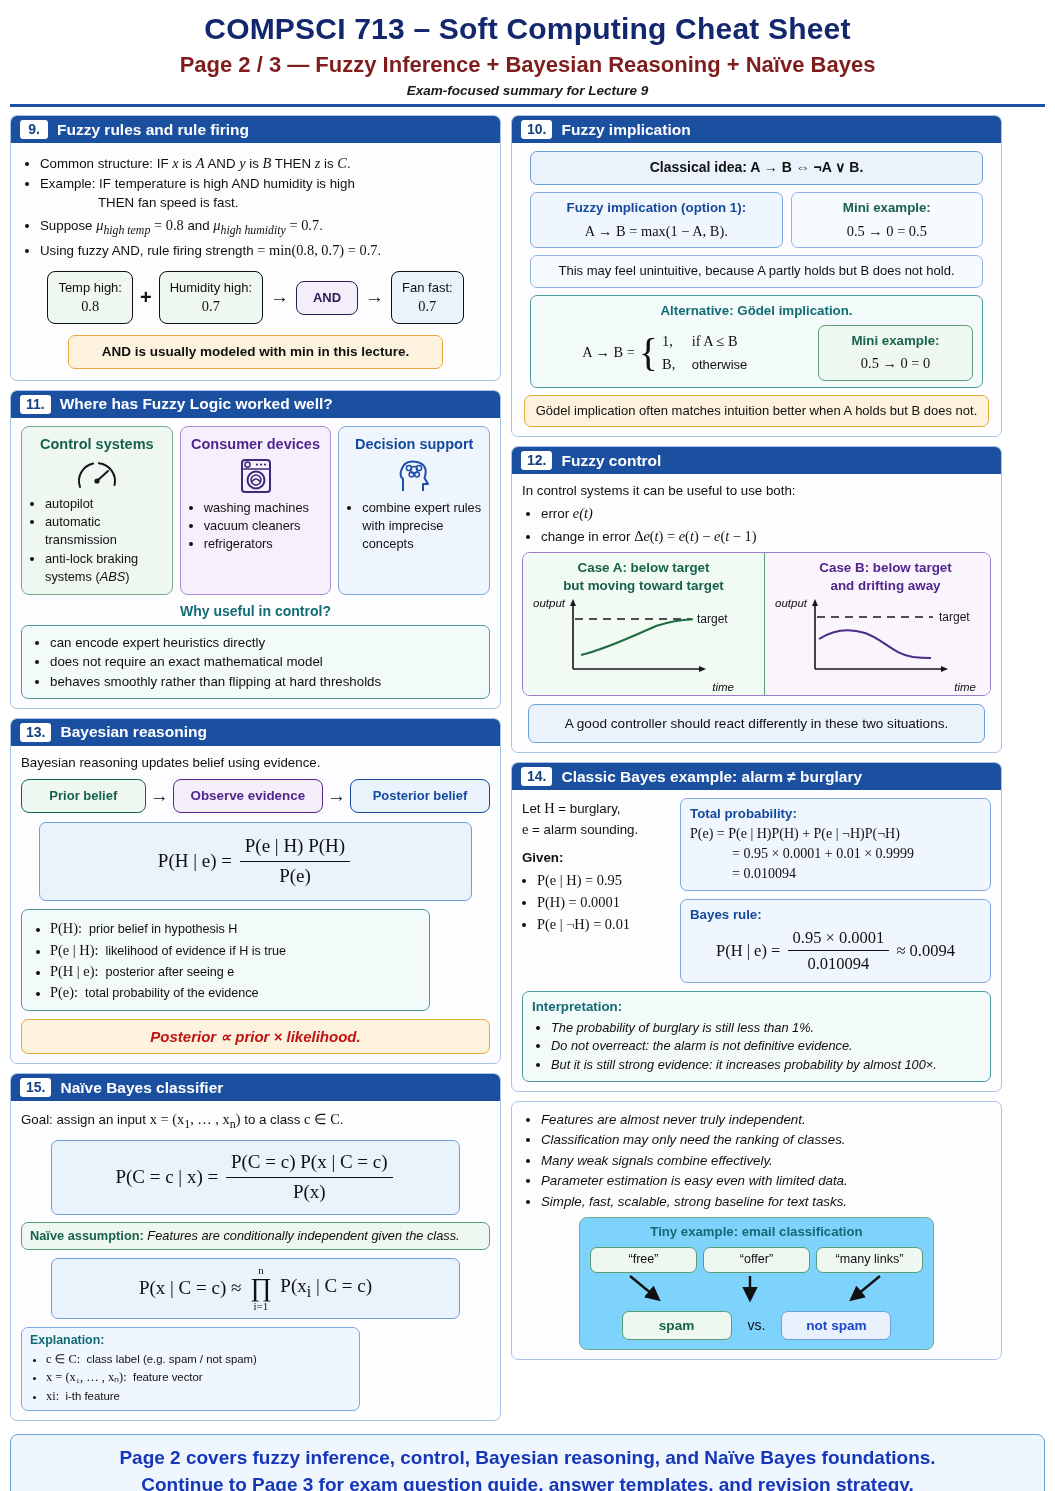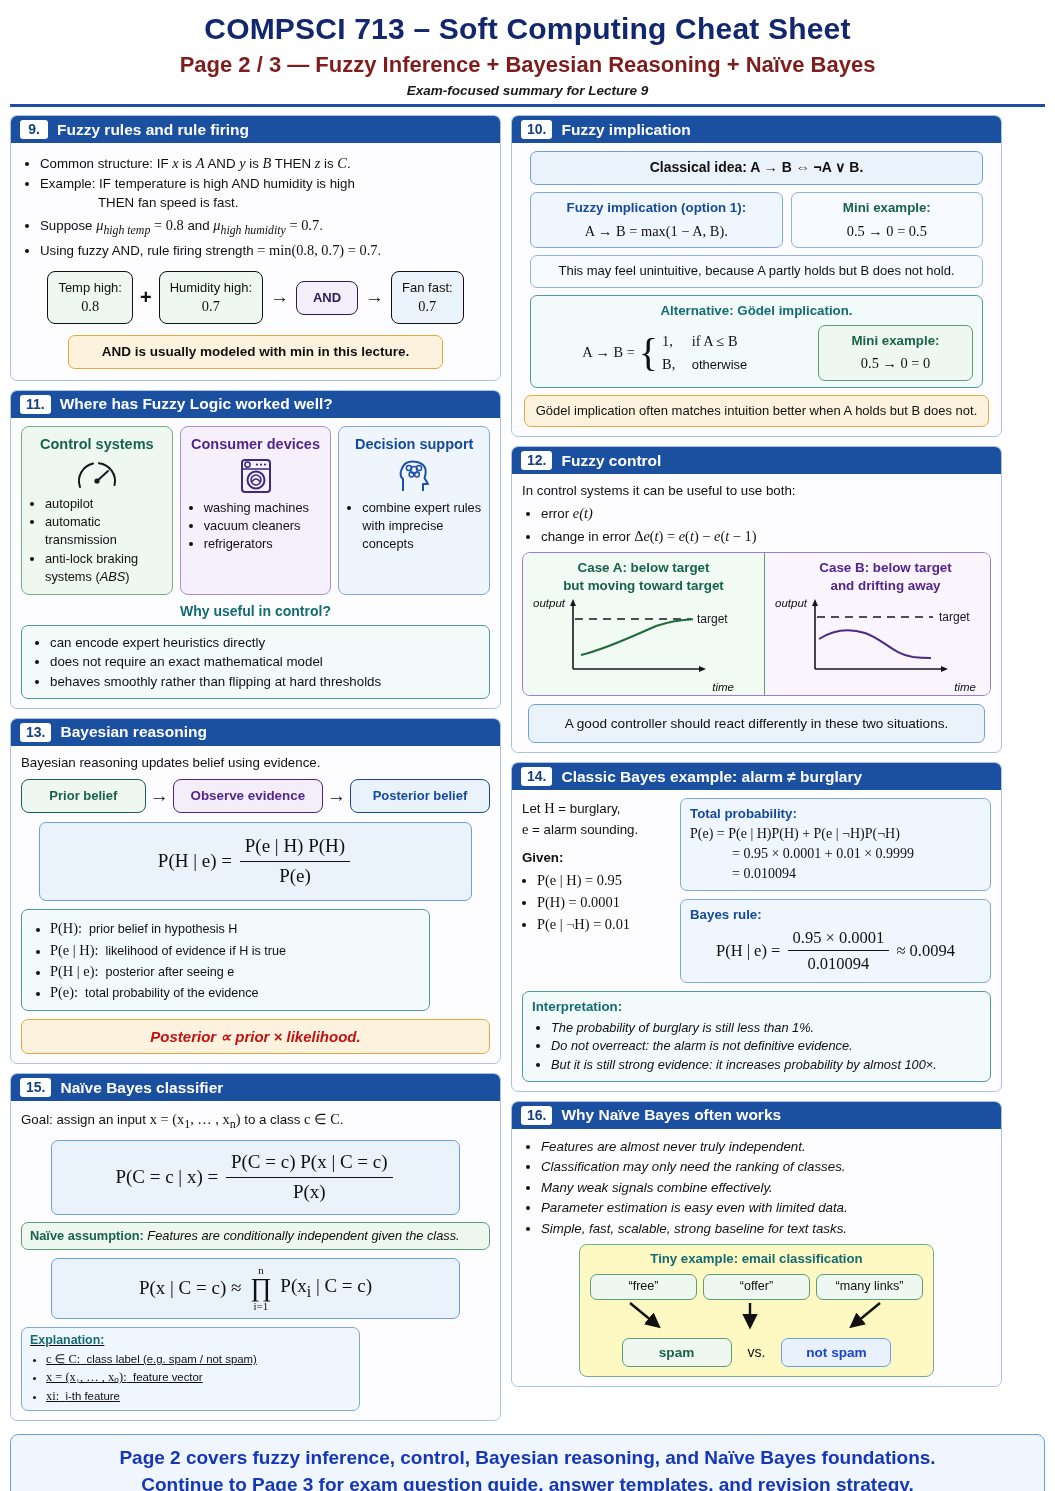--- a/index.html
+++ b/index.html
@@ -99,21 +99,21 @@
   .case h5 { margin:0 0 3px 0; text-align:center; font-size:13.4px; line-height:1.3; }
 
   
   .eq { text-align:center; font-family:"Liberation Serif", serif; font-size:19px; }
   .frac { display:inline-block; vertical-align:middle; text-align:center; margin:0 3px; }
   .frac .n { display:block; padding:0 5px 1px 5px; border-bottom:1.3px solid #111; }
   .frac .d { display:block; padding:1px 5px 0 5px; }
   .inlmid { display:inline-block; vertical-align:middle; }
 
   
-  .tiny { border:1.4px solid #6fae8c; background:#fef9c3; border-radius:8px; padding:5px 10px 9px 10px;
+  .tiny { border:1.4px solid #6fae8c; background:#7dd3fc; border-radius:8px; padding:5px 10px 9px 10px;
           margin:6px auto 0 auto; width:355px; }
   .tiny h5 { margin:0 0 5px 0; text-align:center; font-size:13.2px; }
   .tiny .row { display:flex; justify-content:space-between; gap:6px; }
   .tok { border:1.3px solid #5d9c77; background:#eef7f0; border-radius:7px; padding:3px 8px;
          font-size:12.6px; text-align:center; flex:1; }
   .term { border:1.3px solid #5d9c77; background:#eef7f0; border-radius:7px; padding:4px 10px;
           font-size:13.6px; text-align:center; color:#17634a; font-weight:bold; min-width:110px; }
   .term.blue { border-color:#6d9fdb; background:#e9f1fc; color:#1a46c8; }
 
   
@@ -312,21 +312,21 @@
           <div class="bx bx-blue eq" style="margin:8px 30px 0 30px; padding:6px 8px;">
             <span class="inlmid">P(x | C = c)  ≈</span>
             <span class="inlmid" style="text-align:center; margin:0 4px;">
               <span style="display:block;font-size:11px;line-height:1;">n</span>
               <span style="display:block;font-size:26px;line-height:.95;">∏</span>
               <span style="display:block;font-size:11px;line-height:1;">i=1</span>
             </span>
             <span class="inlmid">P(x<sub>i</sub> | C = c)</span>
           </div>
 
-          <div class="bx bx-blue2" style="margin:8px 130px 0 0; padding:4px 8px;text-decoration:underline;">
+          <div class="bx bx-blue2" style="margin:8px 130px 0 0; padding:4px 8px;">
             <div class="ttl-teal" style="font-size:12.4px;">Explanation:</div>
             <ul class="b tight" style="font-size:11.4px; padding-left:16px;">
               <li><span class="mr" style="font-size:12.4px;">c ∈ C:</span>&nbsp; <span>class label (e.g. spam / not spam)</span></li>
               <li><span class="mr" style="font-size:12.4px;">x = (x₁, … , xₙ):</span>&nbsp; <span>feature vector</span></li>
               <li><span class="mr" style="font-size:12.4px;">xi:</span>&nbsp; <span>i-th feature</span></li>
             </ul>
           </div>
         </div>
       </div>
     </div>
@@ -483,24 +483,20 @@
             <ul class="b tight ital" style="font-size:12.8px;">
               <li>The probability of burglary is still less than 1%.</li>
               <li>Do not overreact: the alarm is not definitive evidence.</li>
               <li>But it is still strong evidence: it increases probability by almost 100×.</li>
             </ul>
           </div>
         </div>
       </div>
 
       <div class="panel">
-        <div class="panel-hd">
-          <span class="num">16.</span>
-          <span>Why Naïve Bayes often works</span>
-        </div>
         <div class="panel-bd">
           <ul class="b ital" style="margin-top:0;">
             <li>Features are almost never truly independent.</li>
             <li>Classification may only need the ranking of classes.</li>
             <li>Many weak signals combine effectively.</li>
             <li>Parameter estimation is easy even with limited data.</li>
             <li>Simple, fast, scalable, strong baseline for text tasks.</li>
           </ul>
 
           <div class="tiny">

